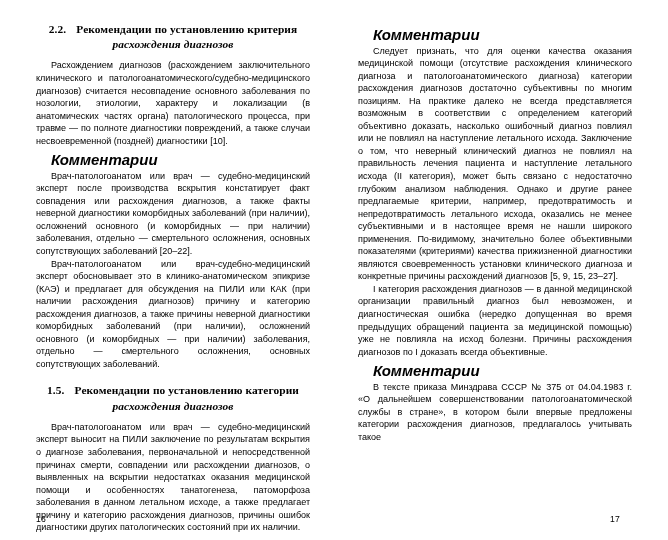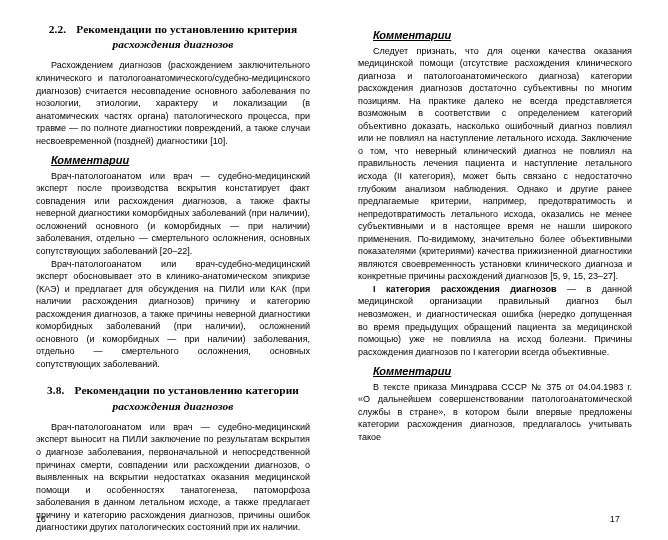--- a/index.html
+++ b/index.html
@@ -63,30 +63,29 @@
     text-align: justify;
     text-indent: 15px;
     letter-spacing: -0.02px;
     word-spacing: 0.1px;
     hyphens: manual;
   }
 
   p.comment-head {
     margin: 7px 0 3px 0;
     padding: 0;
-    font-size: 11px;
+    font-size: 15px;
     line-height: 12.5px;
     font-weight: bold;
     font-style: italic;
     text-indent: 15px;
     text-align: left;
-    text-decoration: underline;
   }
 
-  b.lead { font-weight: bold; }
+  b.lead { font-weight: normal; }
 
   .page-number {
     position: absolute;
     bottom: 16px;
     font-size: 8.6px;
     line-height: 10px;
     letter-spacing: 0.2px;
   }
   .page-number.left  { left: 36px; }
   .page-number.right { right: 48px; }
@@ -112,40 +111,40 @@
       <p class="body-par">Расхождением диагнозов (расхождением заключительного клинического и патологоанатомического/судебно-медицинского диагнозов) считается несовпадение основного заболевания по нозологии, этиологии, характеру и локализации (в анатомических частях органа) патологического процесса, при травме — по полноте диагностики повреждений, а также случаи несвоевременной (поздней) диагностики [10].</p>
 
       <p class="comment-head">Комментарии</p>
 
       <p class="body-par">Врач-патологоанатом или врач — судебно-медицинский эксперт после производства вскрытия констатирует факт совпадения или расхождения диагнозов, а также факты неверной диагностики коморбидных заболеваний (при наличии), осложнений основного (и коморбидных — при наличии) заболевания, отдельно — смертельного осложнения, основных сопутствующих заболеваний [20–22].</p>
 
       <p class="body-par">Врач-патологоанатом или врач-судебно-медицинский эксперт обосновывает это в клинико-анатомическом эпикризе (КАЭ) и предлагает для обсуждения на ПИЛИ или КАК (при наличии расхождения диагнозов) причину и категорию расхождения диагнозов, а также причины неверной диагностики коморбидных заболеваний (при наличии), осложнений основного (и коморбидных — при наличии) заболевания, отдельно — смертельного осложнения, основных сопутствующих заболеваний.</p>
 
       <div class="heading-block second">
         <h2 class="section-heading">
-          <span class="num">3.8.</span><span>Рекомендации по установлению категории</span>
+          <span class="num">1.5.</span><span>Рекомендации по установлению категории</span>
           <span class="heading-line2">расхождения диагнозов</span>
         </h2>
       </div>
 
       <p class="body-par">Врач-патологоанатом или врач — судебно-медицинский эксперт выносит на ПИЛИ заключение по результатам вскрытия о диагнозе заболевания, первоначальной и непосредственной причинах смерти, совпадении или расхождении диагнозов, о выявленных на вскрытии недостатках оказания медицинской помощи и особенностях танатогенеза, патоморфоза заболевания в данном летальном исходе, а также предлагает причину и категорию расхождения диагнозов, причины ошибок диагностики других патологических состояний при их наличии.</p>
 
     </div>
     <div class="page-number left">16</div>
   </div>
 
   <div class="page page-right">
     <div class="col">
 
 
       <p class="comment-head">Комментарии</p>
 
       <p class="body-par">Следует признать, что для оценки качества оказания медицинской помощи (отсутствие расхождения клинического диагноза и патологоанатомического диагноза) категории расхождения диагнозов достаточно субъективны по многим позициям. На практике далеко не всегда представляется возможным в соответствии с определением категорий объективно доказать, насколько ошибочный диагноз повлиял или не повлиял на наступление летального исхода. Заключение о том, что неверный клинический диагноз не повлиял на правильность лечения пациента и наступление летального исхода (II категория), может быть связано с недостаточно глубоким анализом наблюдения. Однако и другие ранее предлагаемые критерии, например, предотвратимость и непредотвратимость летального исхода, оказались не менее субъективными и в настоящее время не нашли широкого применения. По-видимому, значительно более объективными показателями (критериями) качества прижизненной диагностики являются своевременность установки клинического диагноза и конкретные причины расхождений диагнозов [5, 9, 15, 23–27].</p>
 
-      <p class="body-par"><b class="lead">I категория расхождения диагнозов</b><span> — в данной медицинской организации правильный диагноз был невозможен, и диагностическая ошибка (нередко допущенная во время предыдущих обращений пациента за медицинской помощью) уже не повлияла на исход болезни. Причины расхождения диагнозов по I категории всегда объективные.</span></p>
+      <p class="body-par"><b class="lead">I категория расхождения диагнозов</b><span> — в данной медицинской организации правильный диагноз был невозможен, и диагностическая ошибка (нередко допущенная во время предыдущих обращений пациента за медицинской помощью) уже не повлияла на исход болезни. Причины расхождения диагнозов по I доказать всегда объективные.</span></p>
 
       <p class="comment-head">Комментарии</p>
 
 
       <p class="body-par">В тексте приказа Минздрава СССР № 375 от 04.04.1983 г. «О дальнейшем совершенствовании патологоанатомической службы в стране», в котором были впервые предложены категории расхождения диагнозов, предлагалось учитывать такое</p>
 
     </div>
     <div class="page-number right">17</div>
   </div>
 

